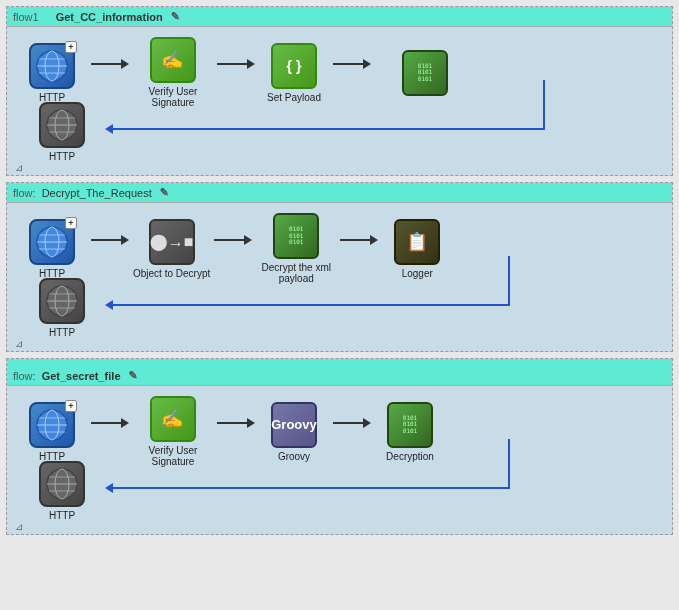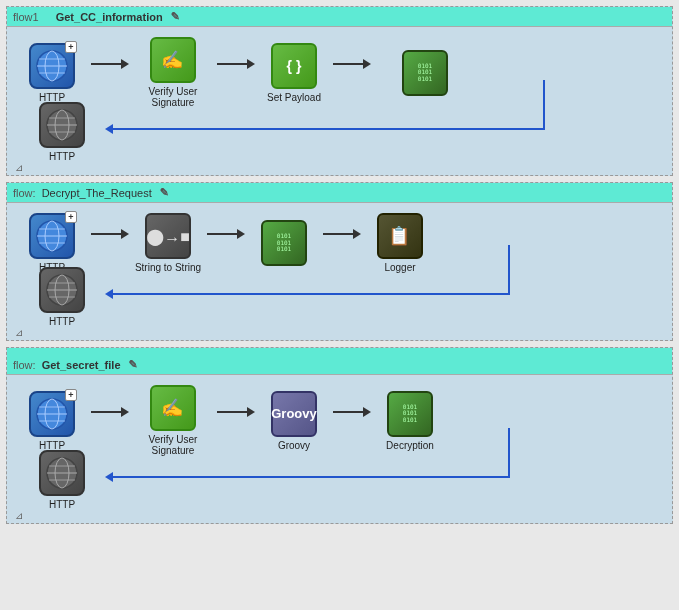--- a/index.html
+++ b/index.html
@@ -298,32 +298,33 @@
 
       <div class="arrow">
         <div class="arrow-line"></div>
         <div class="arrow-head"></div>
       </div>
 
       <div class="node">
         <div class="node-icon object-node">
           <span style="font-size:16px; color:#ddd;">⬤→■</span>
         </div>
-        <span class="node-label">String to String</span>
+        <span class="node-label">Object to Decrypt</span>
       </div>
 
       <div class="arrow">
         <div class="arrow-line"></div>
         <div class="arrow-head"></div>
       </div>
 
       <div class="node">
         <div class="node-icon encrypt-node">
           <div class="binary-text">0101<br>0101<br>0101</div>
         </div>
+        <span class="node-label">Decrypt the xml payload</span>
       </div>
 
       <div class="arrow">
         <div class="arrow-line"></div>
         <div class="arrow-head"></div>
       </div>
 
       <div class="node">
         <div class="node-icon logger-node">
           <span style="font-size:18px; color:#cccc88;">📋</span>

